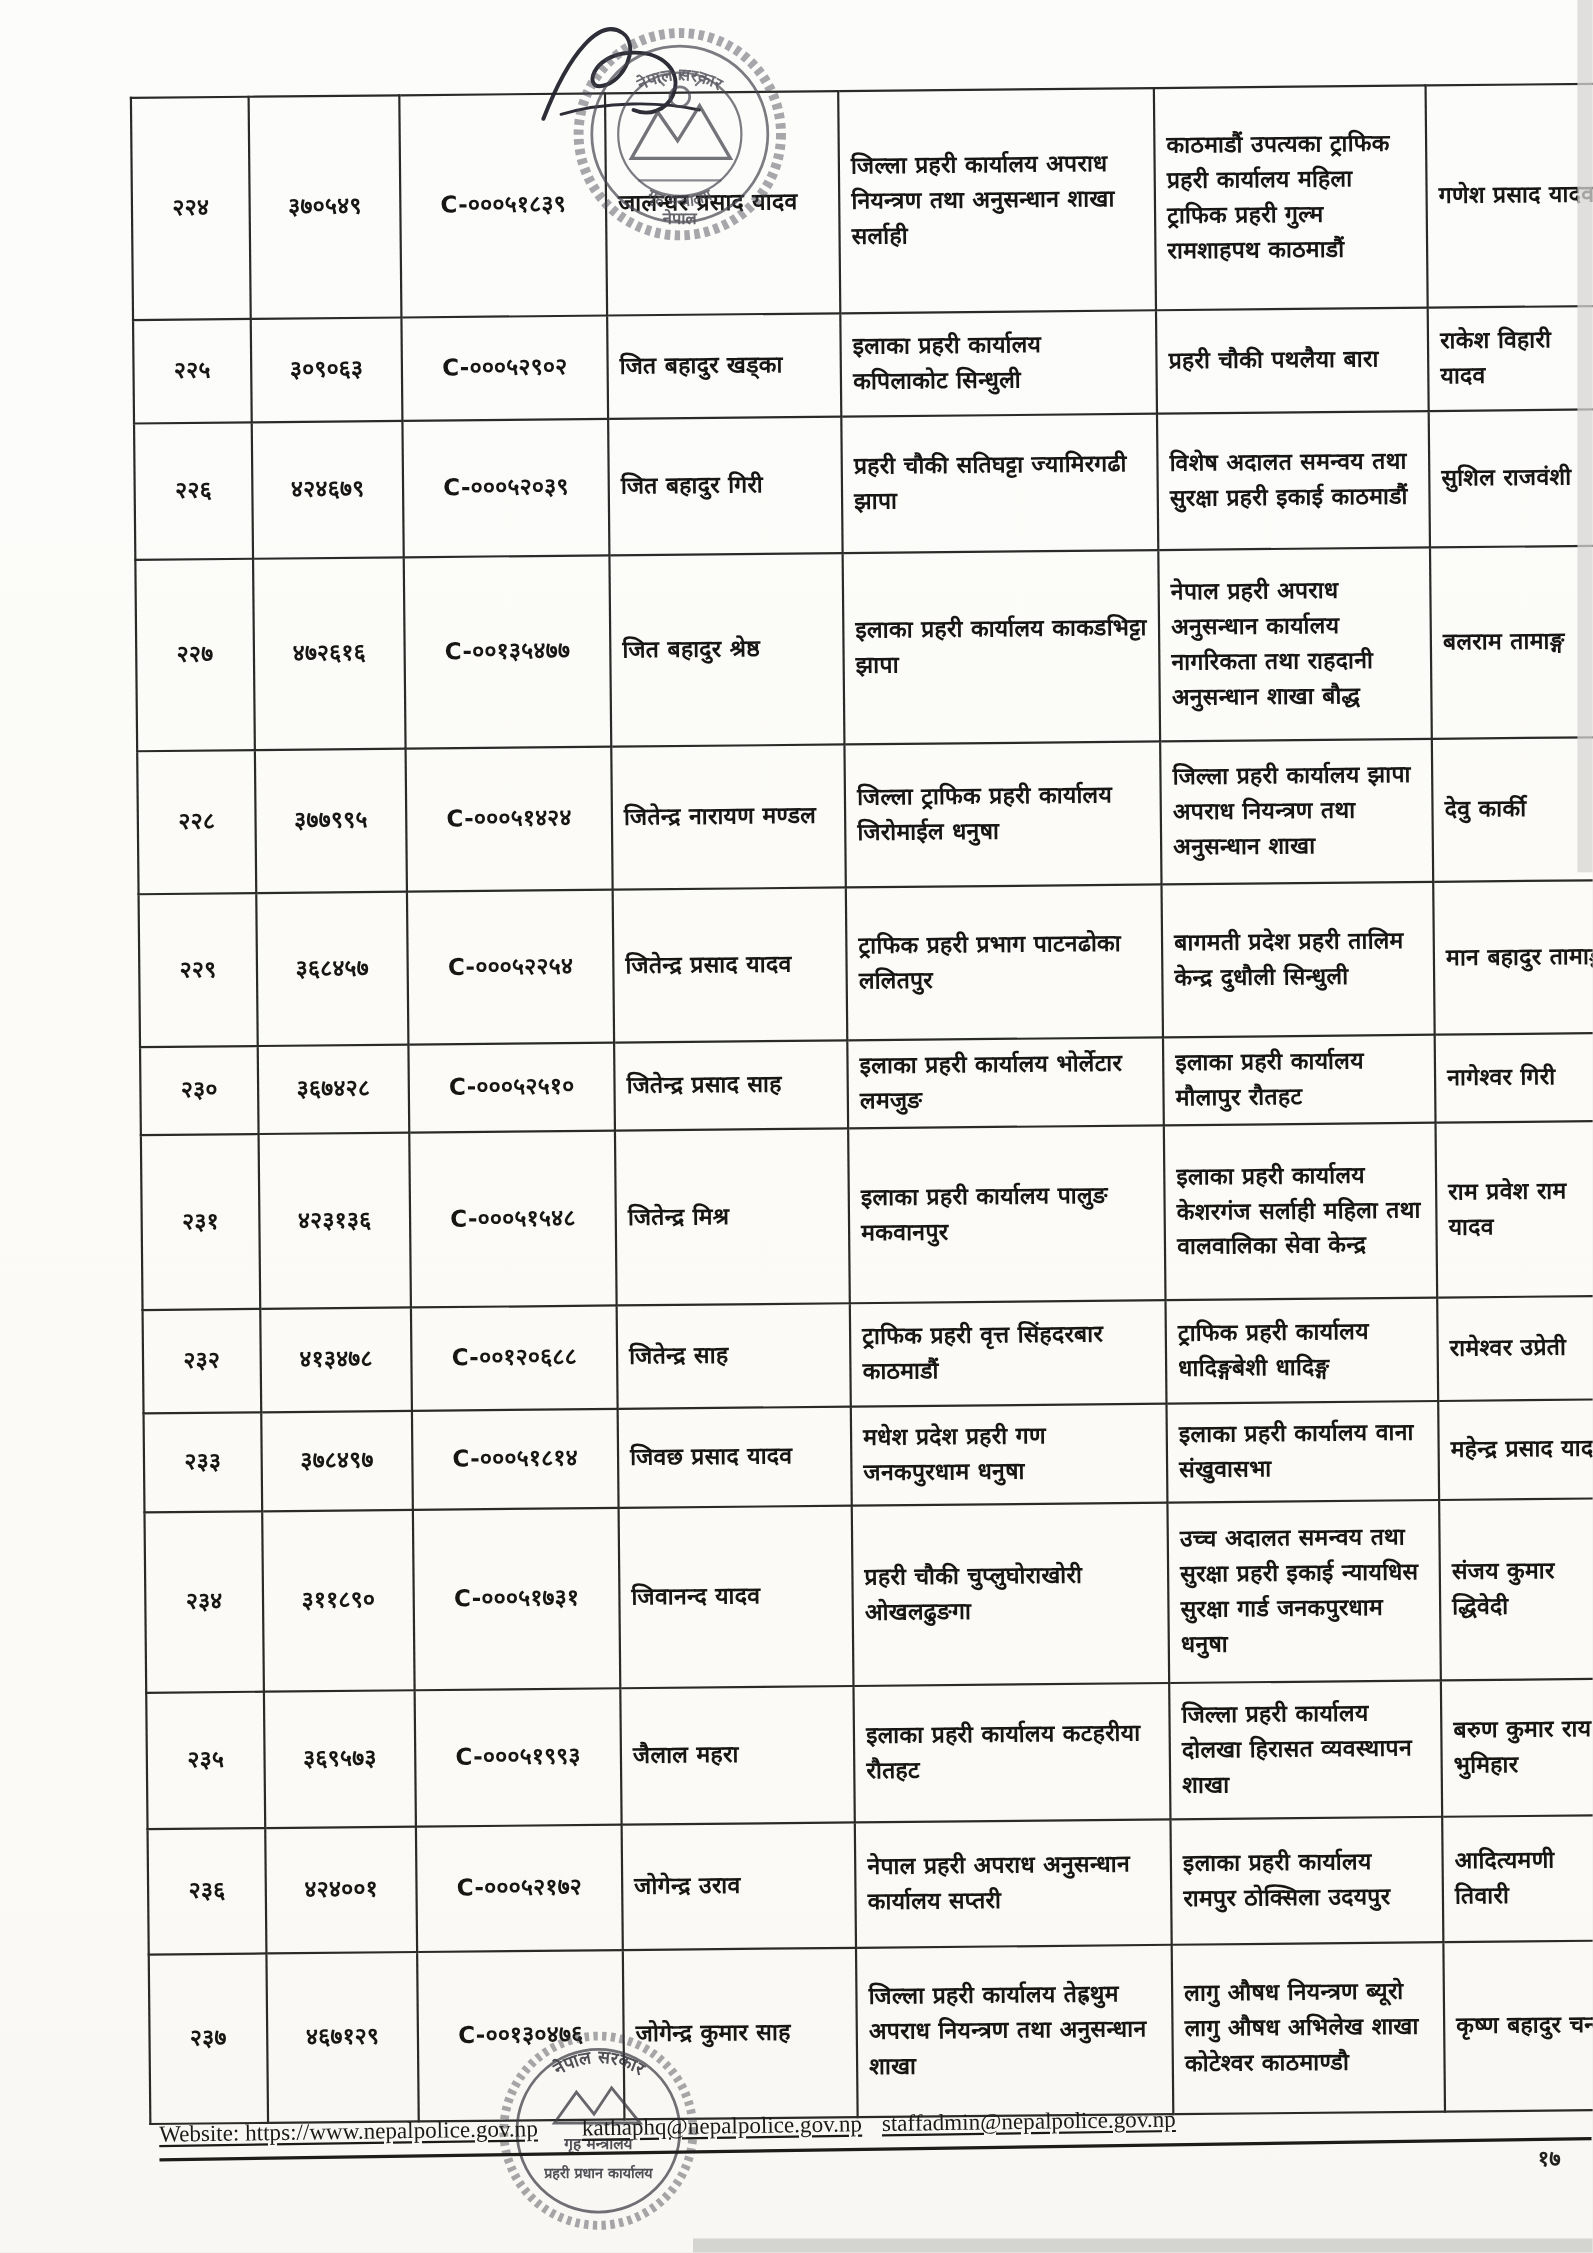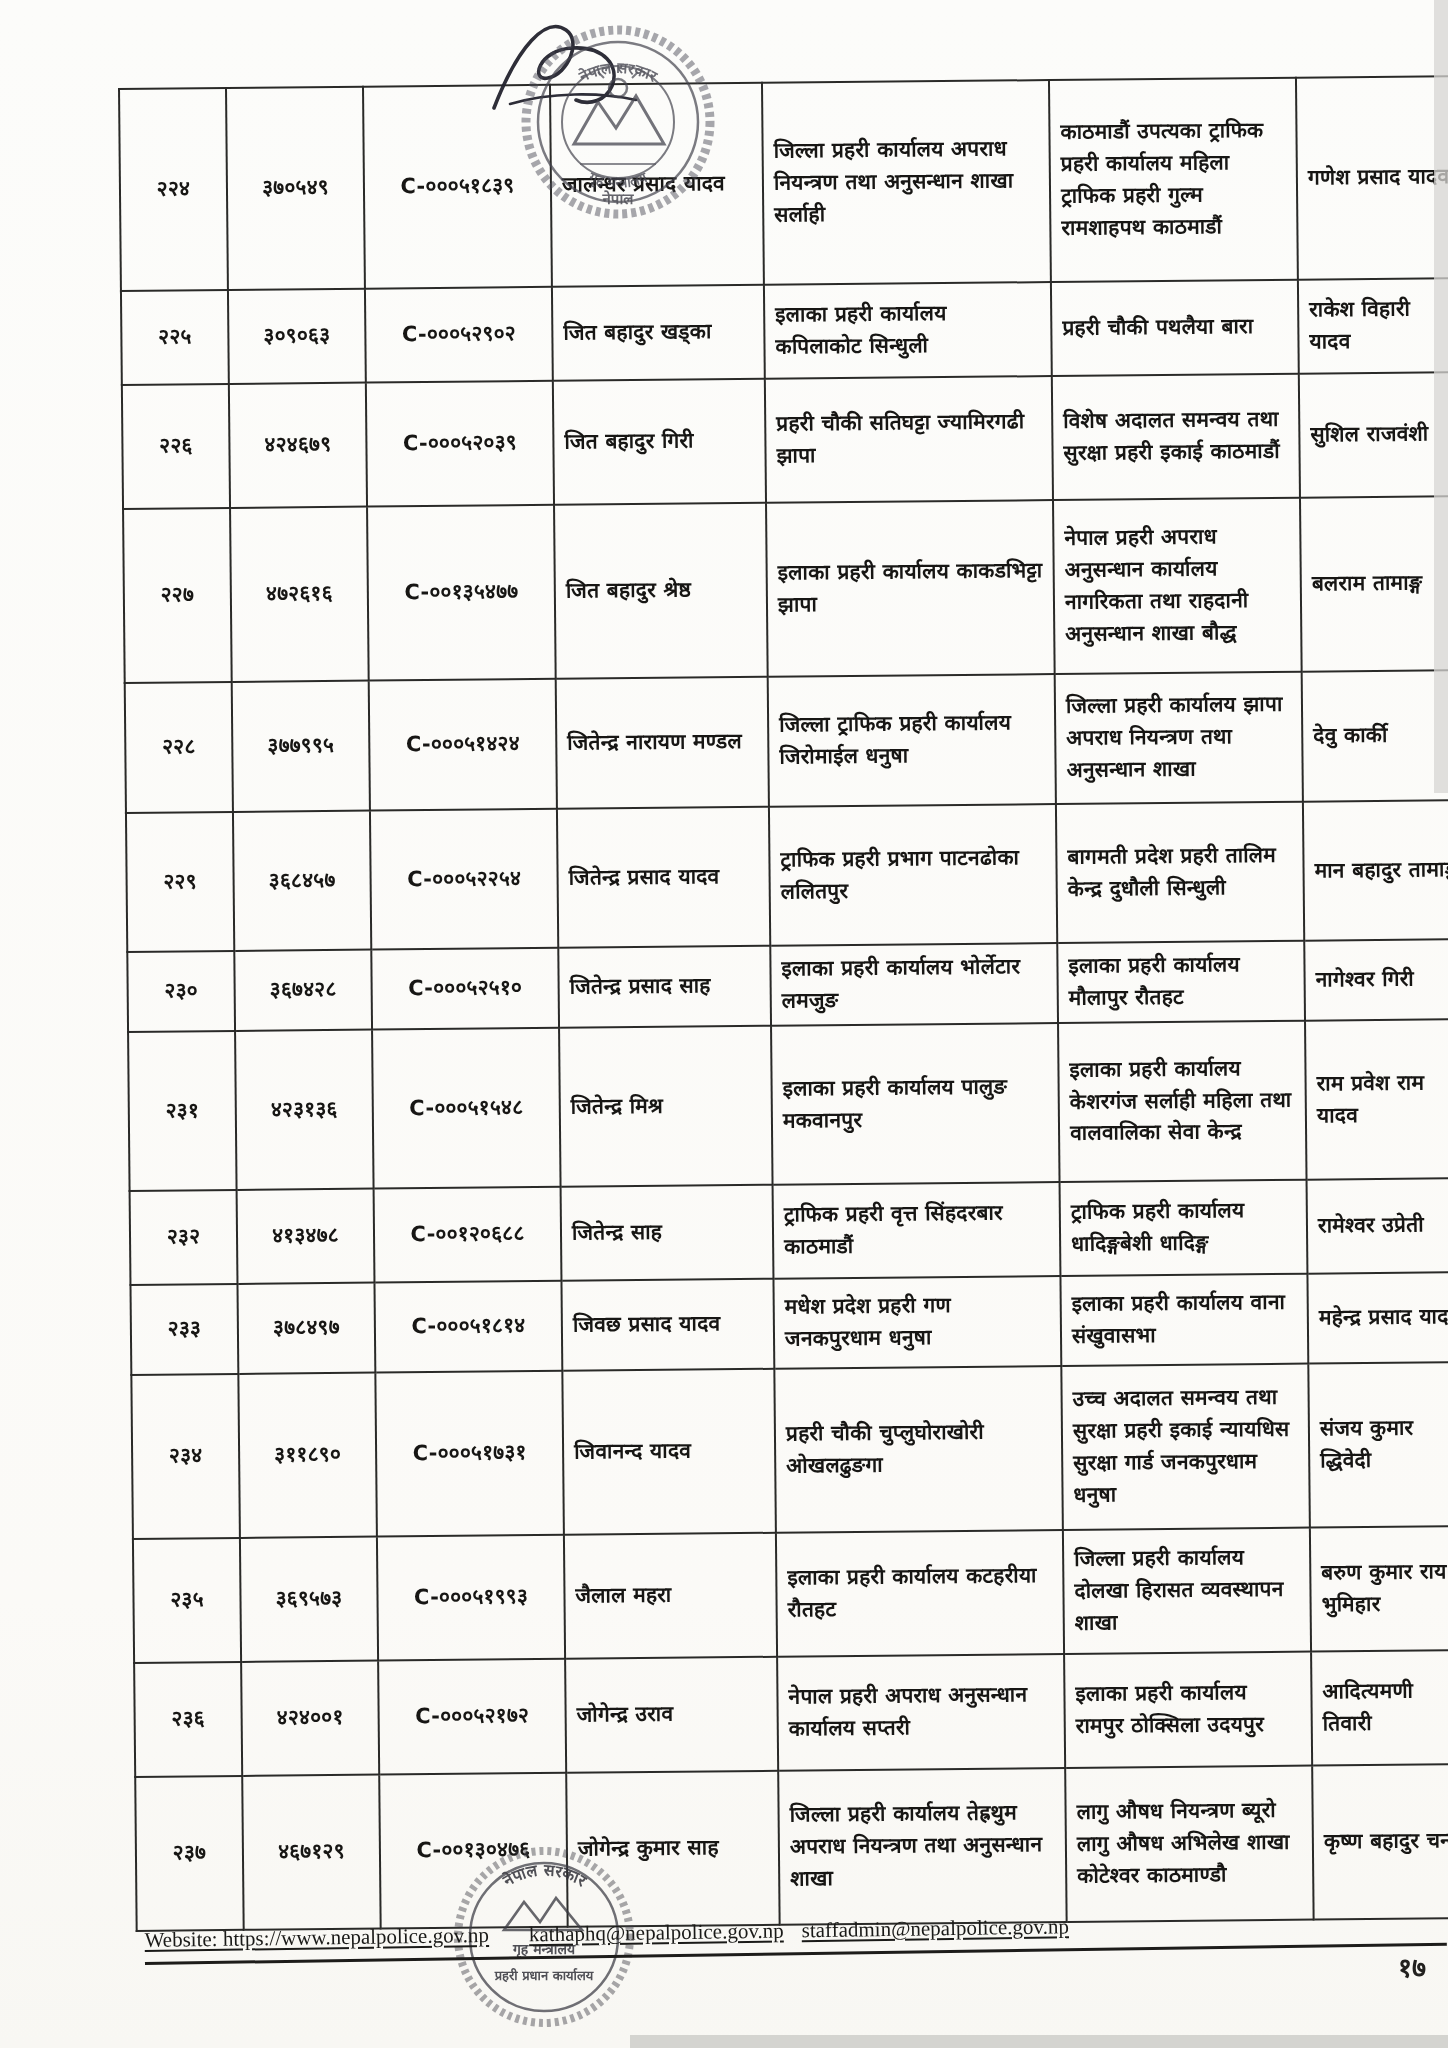--- a/index.html
+++ b/index.html
@@ -74,21 +74,21 @@
     border-bottom:3px solid #1d1c1a;
     padding-bottom:9px;
     font-family:"Liberation Serif","DejaVu Serif",serif;
     font-size:21px; color:#1a1a18; white-space:nowrap;
   }
   .footer span { text-decoration:underline; text-underline-offset:3px; }
   .footer .gap1 { display:inline-block; width:40px; }
   .footer .gap2 { display:inline-block; width:18px; }
   .page-number {
     position:absolute; left:1398px; top:1948px;
-    font-size:27px; font-weight:600; color:#22211f;
+    font-size:20px; font-weight:600; color:#22211f;
   }
 </style>
 </head>
 <body>
 
 <div class="page">
 
   <div class="table-wrap">
     <table class="transfer">
       <tbody>

